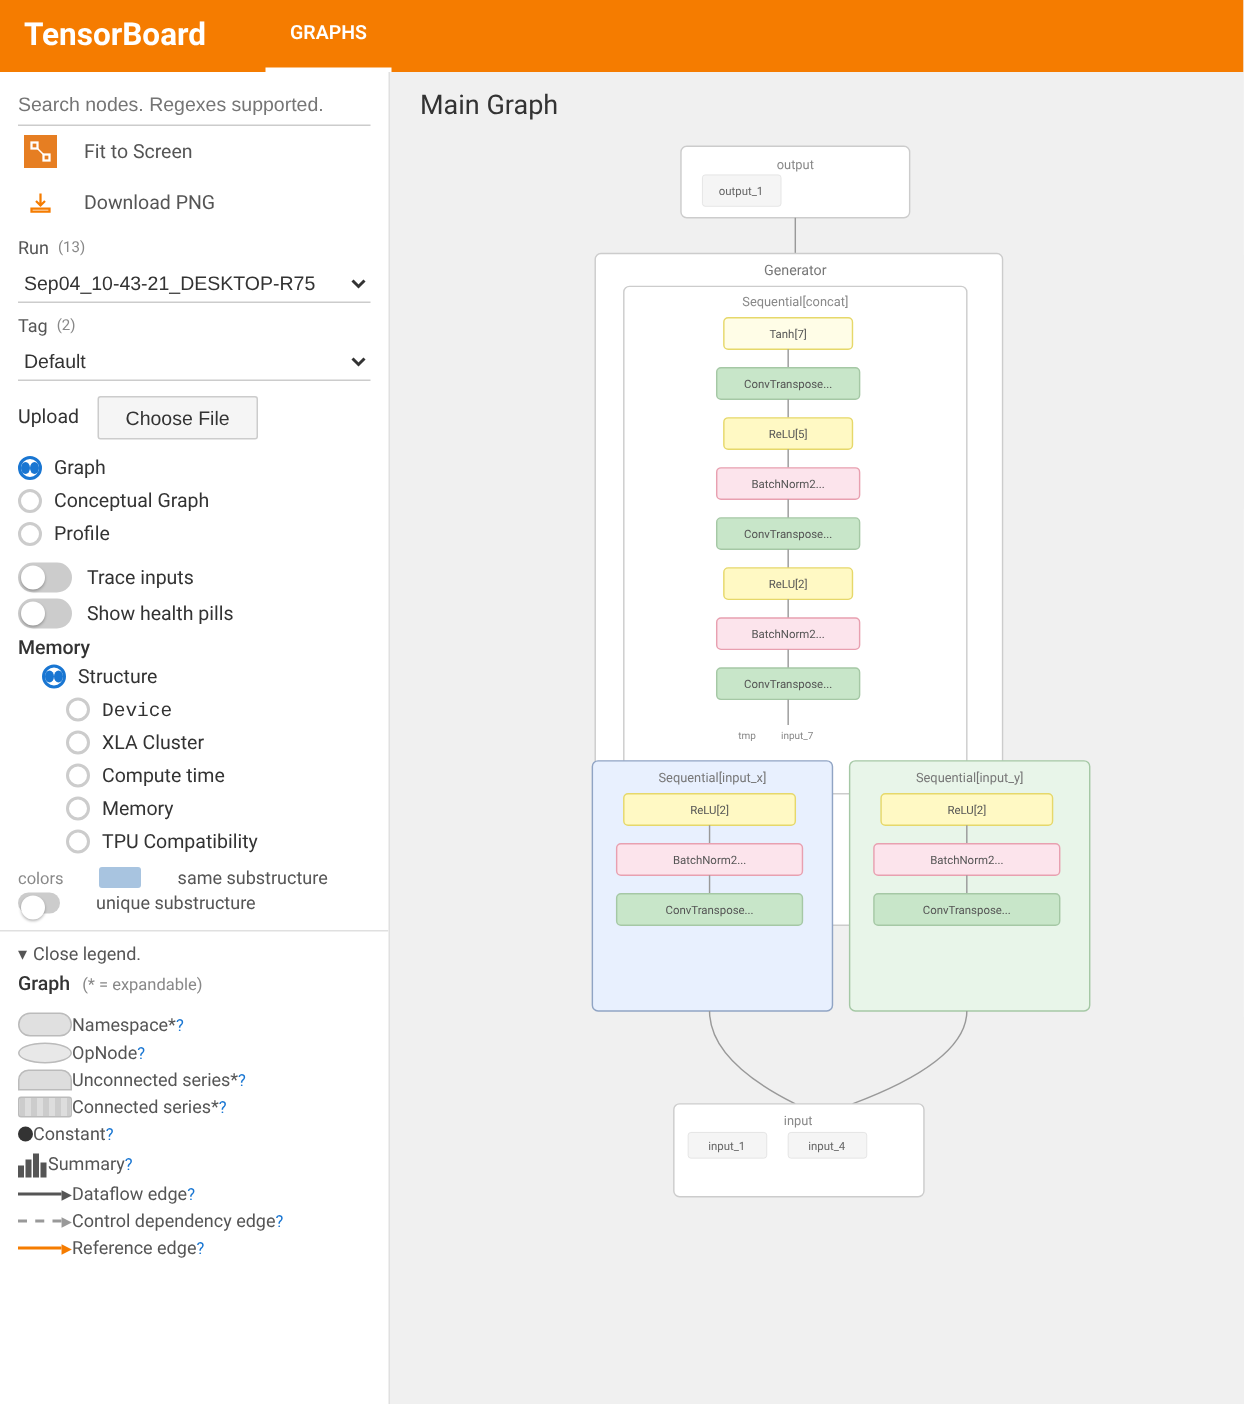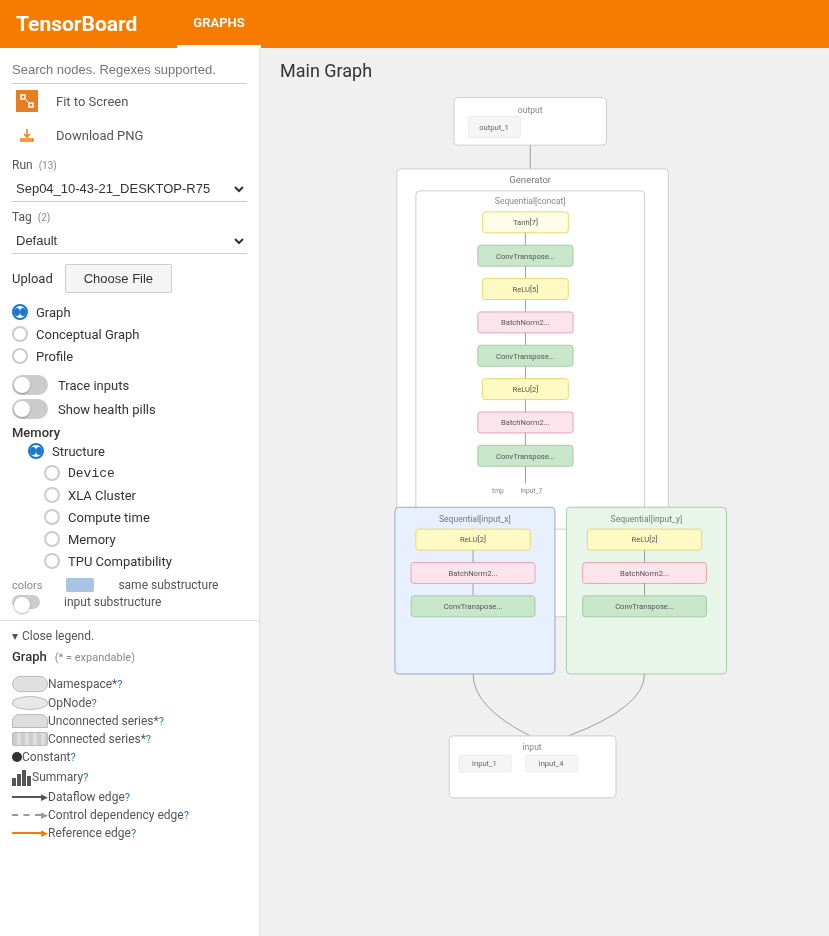--- a/index.html
+++ b/index.html
@@ -201,21 +201,21 @@
 
       
       <div style="margin-top:6px;">
         <div class="substructure-row">
           <span class="colors-label">colors</span>
           <div class="swatch blue"></div>
           <span>same substructure</span>
         </div>
         <div class="substructure-row">
           <div class="toggle" style="width:28px;height:14px;"></div>
-          <span>input substructure</span>
+          <span>unique substructure</span>
         </div>
       </div>
     </div>
 
     <div class="legend-section">
       <div class="legend-toggle">
         <span>▾</span>
         <span>Close legend.</span>
       </div>
       <div style="display:flex;align-items:baseline;gap:8px;">

